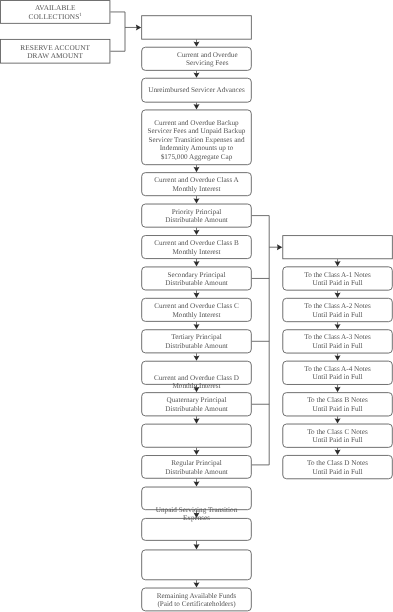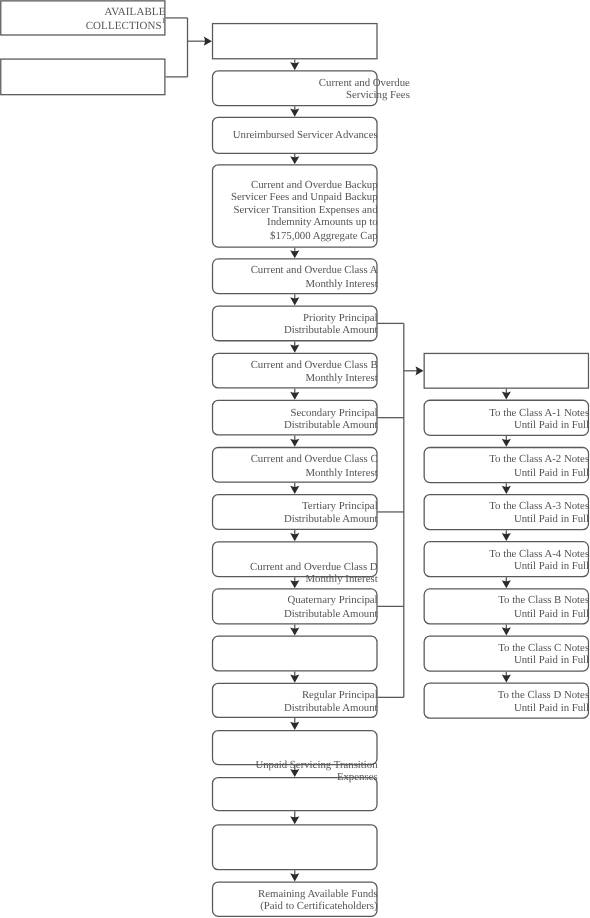--- a/index.html
+++ b/index.html
@@ -9,21 +9,21 @@
        -webkit-font-smoothing:antialiased;text-rendering:geometricPrecision;}
   #stage{position:relative;will-change:transform;width:393px;height:612px;background:#ffffff;}
   svg.edges{position:absolute;left:0;top:0;width:393px;height:612px;}
   .col{position:absolute;left:0;top:0;width:393px;height:612px;}
   .node{position:absolute;box-sizing:border-box;
         color:#555555;display:flex;align-items:center;
         justify-content:center;text-align:center;line-height:8.6px;
         font-size:7.2px;white-space:nowrap;}
 
   .node.caps{font-size:7.3px;letter-spacing:0.08px;line-height:8.2px;}
-  .lbl{display:block;width:100%;position:relative;text-align:right;}
+  .lbl{display:block;width:100%;position:relative;}
   .ln{display:block;}
   .tx{display:inline;}
   sup{font-size:4.8px;vertical-align:super;line-height:0;}
 </style>
 </head>
 <body>
 
 <div id="stage">
   <svg class="edges" viewBox="0 0 393 612">
       <rect x="0.515" y="0.575" width="109.41000000000001" height="22.75" fill="#ffffff" stroke="#595959" stroke-width="0.85"></rect>
@@ -116,20 +116,26 @@
       <line x1="269.2" y1="247.2" x2="278.15000000000003" y2="247.2" stroke="#595959" stroke-width="0.85"></line>
       <path d="M 282.35 247.2 L 276.95000000000005 244.14999999999998 Q 278.45000000000005 247.2 276.95000000000005 250.25 Z" fill="#2b2b2b"></path>
     </svg>
   <div class="col">
     <div class="node sq caps" style="left:0.09px;top:0.15px;width:110.26px;height:23.6px">
         <span class="lbl" style="top:0.68px">
           <span class="ln"><span class="tx">AVAILABLE</span></span>
           <span class="ln"><span class="tx">COLLECTIONS</span><sup>1</sup></span>
         </span>
       </div>
+    <div class="node sq caps" style="left:0.09px;top:38.95px;width:110.26px;height:24.6px">
+        <span class="lbl" style="top:0.68px">
+          <span class="ln"><span class="tx">RESERVE ACCOUNT</span></span>
+          <span class="ln"><span class="tx">DRAW AMOUNT</span></span>
+        </span>
+      </div>
   </div>
   <div class="col">
     <div class="node rnd" style="left:141.25px;top:46.8px;width:132px;height:24.0px">
         <span class="lbl" style="top:0.68px">
           <span class="ln"><span class="tx">Current and Overdue</span></span>
           <span class="ln"><span class="tx">Servicing Fees</span></span>
         </span>
       </div>
     <div class="node rnd" style="left:141.25px;top:77.8px;width:110.5px;height:24.8px">
         <span class="lbl">

